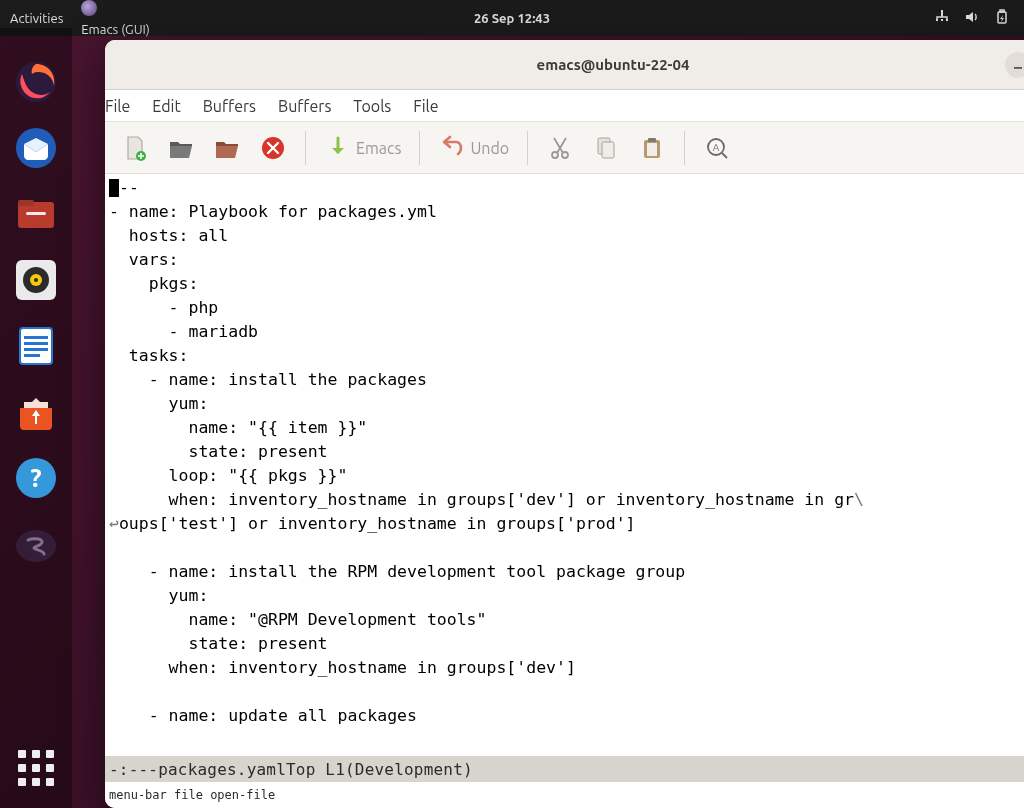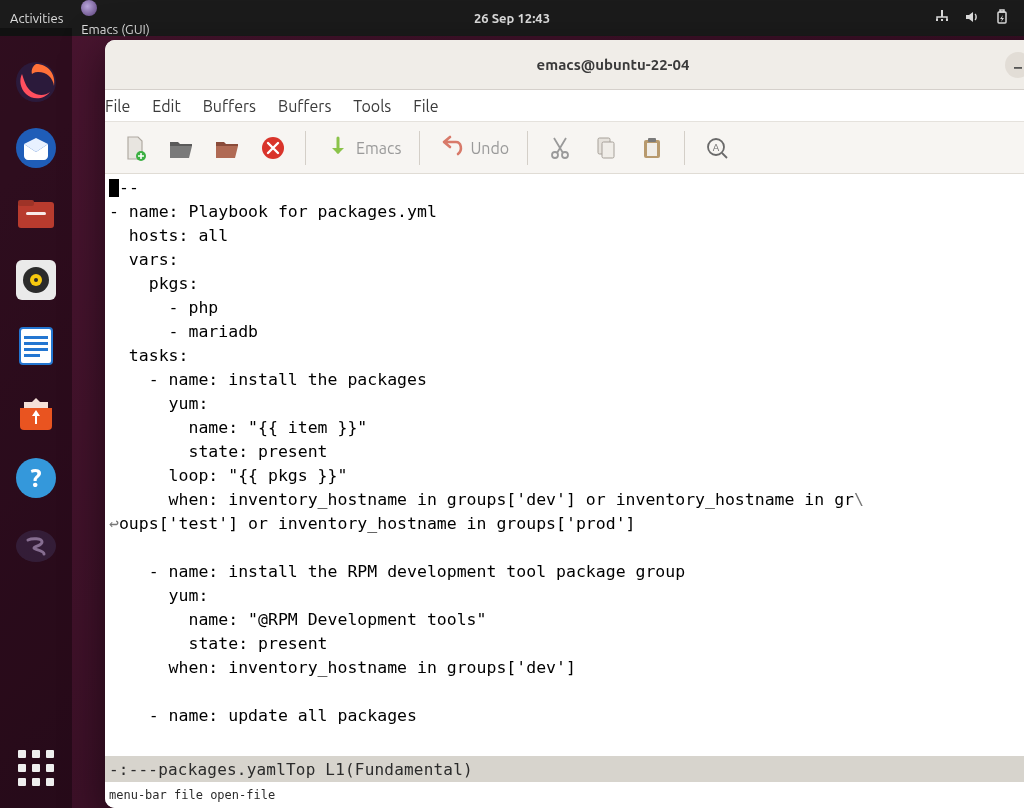--- a/index.html
+++ b/index.html
@@ -293,18 +293,18 @@
       <div class="thumb"></div>
     </div>
   </div>
 
   <div class="modeline">
     <span> -:--- </span>
     <span class="fname">packages.yaml</span>
     <span>   </span>
     <span>Top L1</span>
     <span>     </span>
-    <span>(Fundamental)</span>
+    <span>(Development)</span>
   </div>
   <div class="minibuffer">
     <span>menu-bar file open-file</span>
   </div>
 </div>
 
 </body></html>

